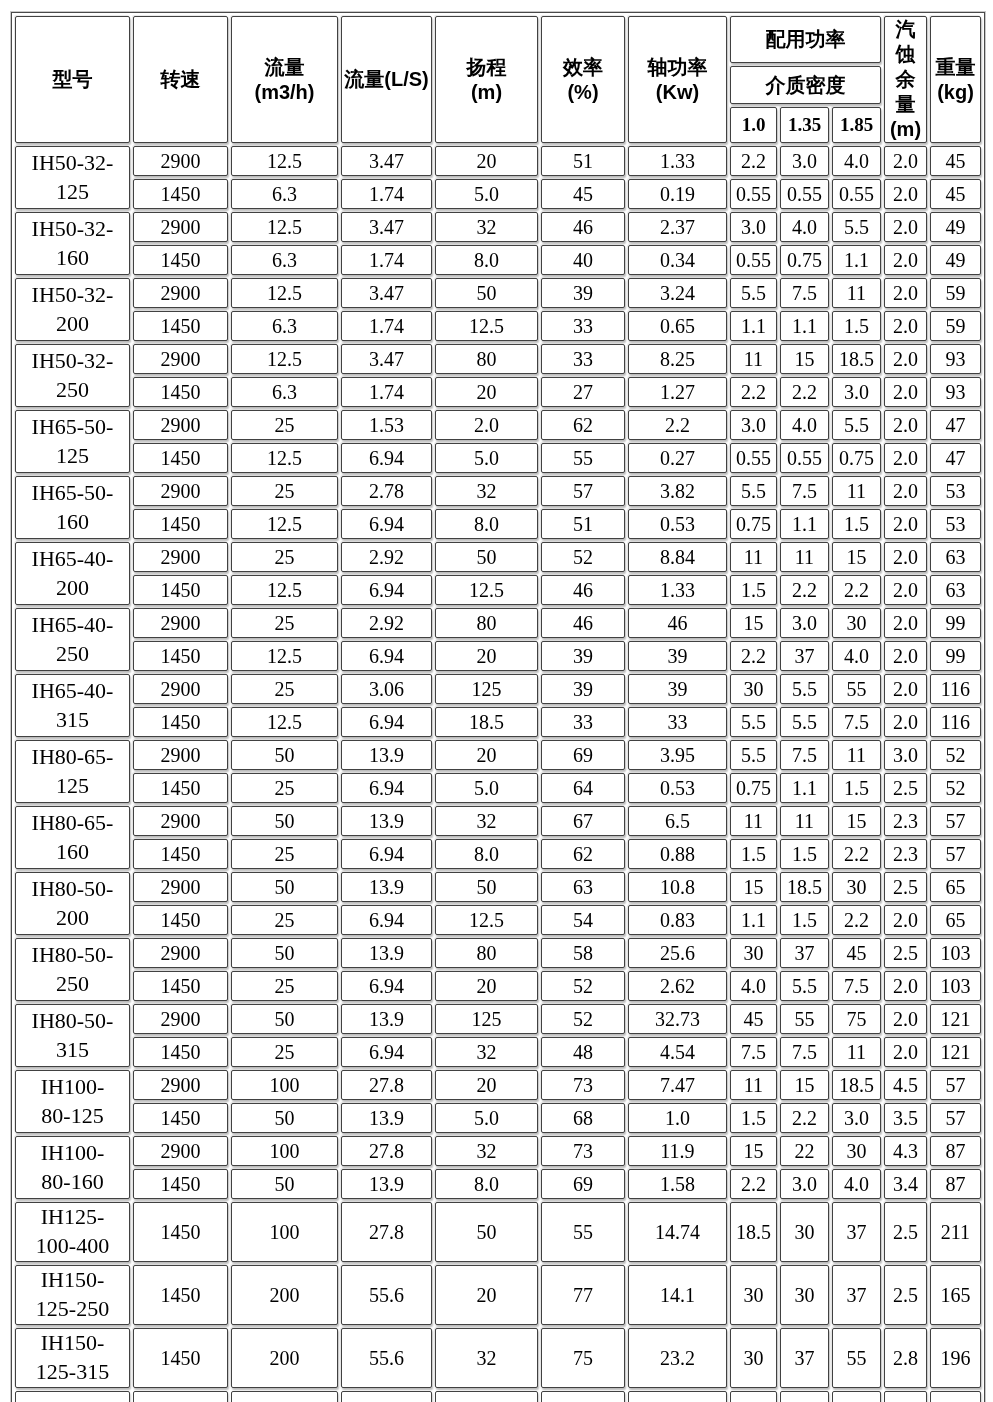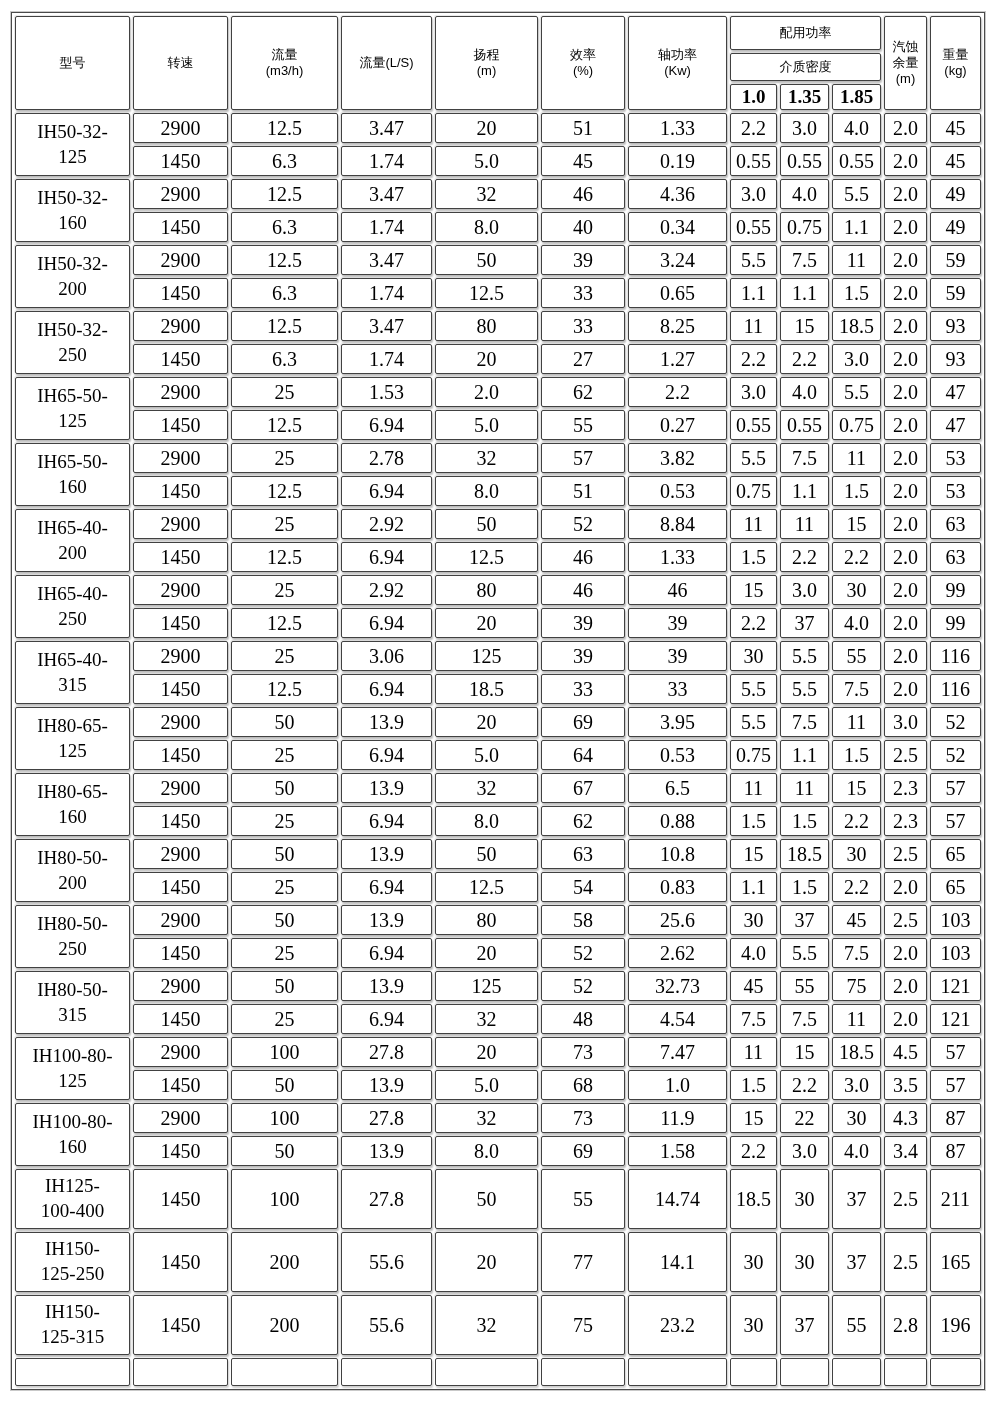--- a/index.html
+++ b/index.html
@@ -31,37 +31,37 @@
     background: #ffffff;
     text-align: center;
     vertical-align: middle;
     padding: 0 2px;
     overflow: hidden;
     white-space: pre-line;
     line-height: 1.25;
   }
   thead th {
     font-family: "Liberation Sans", "DejaVu Sans", sans-serif;
-    font-weight: normal;
-    font-size: 13px;
+    font-weight: bold;
+    font-size: 20px;
   }
   thead th.num {
     font-family: "Liberation Serif", serif;
     font-weight: bold;
     font-size: 19px;
   }
   thead tr.r1 th { height: 32px; }
   thead tr.r2 th { height: 26px; }
   thead tr.r3 th { height: 24px; }
   tbody td {
     font-size: 20px;
     height: 28px;
   }
   tbody td.model {
-    font-size: 19px;
+    font-size: 22px;
     padding: 0 13px;
     line-height: 1.3;
     margin-left: 41px;
   }
   tbody tr.tall td { height: 58px; }
   tbody tr.cutoff td { height: 26px; box-shadow: 1px 2px 2px rgba(0,0,0,0.2); }
 </style>
 </head>
 <body>
 
@@ -138,21 +138,21 @@
           <td>2.0</td>
           <td>45</td>
         </tr>
         <tr>
           <td class="model" rowspan="2">IH50-32-160</td>
           <td>2900</td>
           <td>12.5</td>
           <td>3.47</td>
           <td>32</td>
           <td>46</td>
-          <td>4.36</td>
+          <td>2.37</td>
           <td>3.0</td>
           <td>4.0</td>
           <td>5.5</td>
           <td>2.0</td>
           <td>49</td>
         </tr>
         <tr>
           <td>1450</td>
           <td>6.3</td>
           <td>1.74</td>

